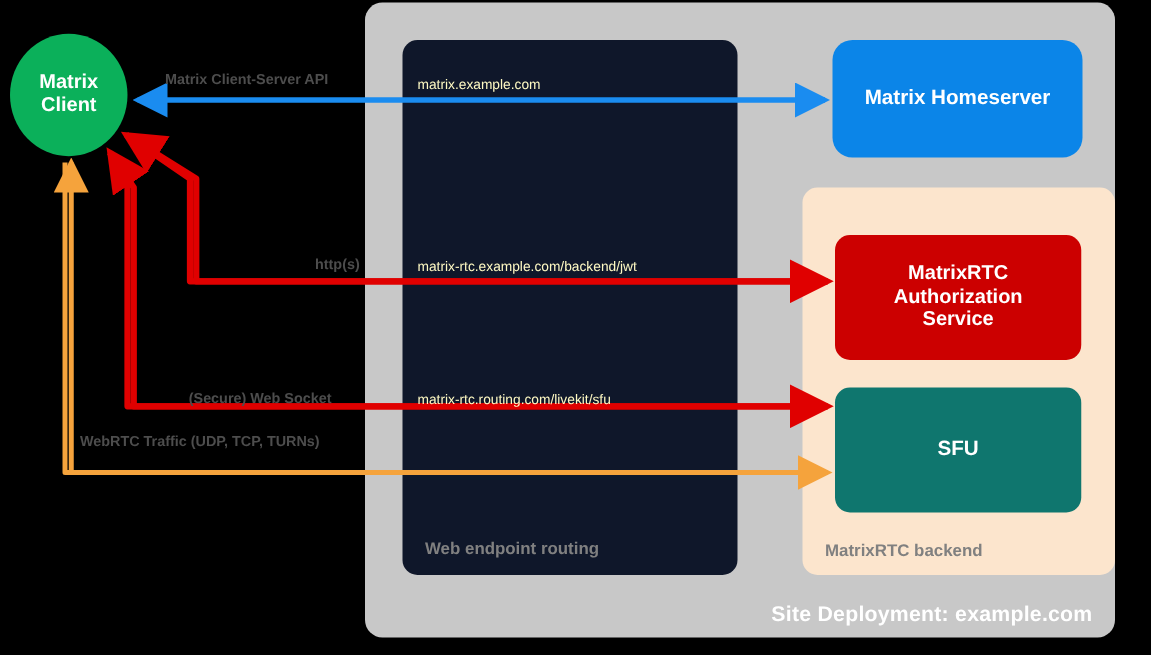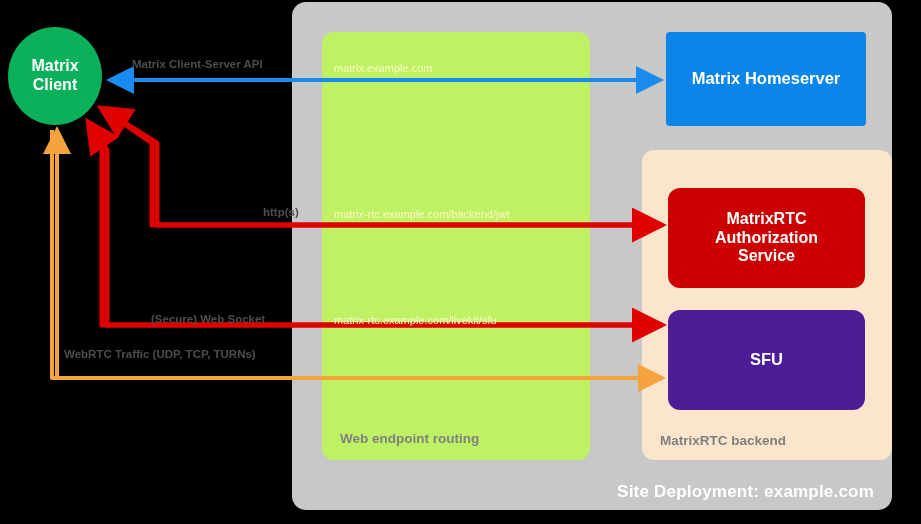--- a/index.html
+++ b/index.html
@@ -5,37 +5,37 @@
   html,body{margin:0;padding:0;background:#000;}
   body{font-family:"Liberation Sans",sans-serif;}
   #stage{position:relative;width:921px;height:524px;background:#000;overflow:hidden;}
 
   .site-box{position:absolute;left:292px;top:2px;width:600px;height:508px;
     background:#c8c8c8;border-radius:14px;}
   .site-title{position:absolute;right:18px;bottom:8px;color:#ffffff;
     font-size:17px;font-weight:bold;letter-spacing:.2px;}
 
   .web-box{position:absolute;left:322px;top:32px;width:268px;height:428px;
-    background:#bef264;border-radius:12px;}
+    background:#0f172a;border-radius:12px;}
   .web-label{position:absolute;left:18px;bottom:14px;color:#808080;
     font-size:13.5px;font-weight:bold;}
 
   .rtc-box{position:absolute;left:642px;top:150px;width:250px;height:310px;
     background:#fce5cd;border-radius:12px;}
   .rtc-label{position:absolute;left:18px;bottom:12px;color:#808080;
     font-size:13.5px;font-weight:bold;}
 
   .node{position:absolute;display:flex;align-items:center;justify-content:center;
     text-align:center;color:#fff;font-weight:bold;line-height:1.18;}
 
   .hs{left:666px;top:32px;width:200px;height:94px;background:#0b85e8;
-    border-radius:4px;font-size:16.5px;}
+    border-radius:16px;font-size:16.5px;}
   .auth{left:668px;top:178px;width:197px;height:100px;background:#cc0000;
     border-radius:12px;font-size:16px;margin-top:10px;}
-  .sfu{left:668px;top:310px;width:197px;height:100px;background:#4c1d95;
+  .sfu{left:668px;top:310px;width:197px;height:100px;background:#0f766e;
     border-radius:12px;font-size:16.5px;}
 
   .client{left:8px;top:27px;width:94px;height:98px;background:#0bb05a;
     border-radius:50%;font-size:16px;justify-content:center;}
 
   .edge-label{position:absolute;color:#4d4d4d;font-size:11.5px;
     font-weight:bold;white-space:nowrap;}
   .url-label{position:absolute;color:#fef9c3;font-size:11px;
     font-family:Liberation Sans, sans-serif;white-space:nowrap;}
 
@@ -111,25 +111,25 @@
       <span>Service</span>
     </div>
   </div>
 
   <div class="node sfu">
     <span>SFU</span>
   </div>
 
   <div class="edge-label" style="left:132px;top:58px;">Matrix Client-Server API</div>
 
-  <div class="edge-label" style="left:233px;top:206px;padding-left:30px;">http(s)</div>
+  <div class="edge-label" style="left:222px;top:206px;padding-left:30px;">http(s)</div>
 
   <div class="edge-label" style="left:151px;top:313px;">(Secure) Web Socket</div>
 
   <div class="edge-label" style="left:64px;top:348px;">WebRTC Traffic (UDP, TCP, TURNs)</div>
 
   <div class="url-label" style="left:334px;top:62px;">matrix.example.com</div>
 
   <div class="url-label" style="left:334px;top:208px;">matrix-rtc.example.com/backend/jwt</div>
 
-  <div class="url-label" style="left:334px;top:314px;">matrix-rtc.example.com/livekit/sfu</div>
+  <div class="url-label" style="left:334px;top:314px;">matrix-rtc.routing.com/livekit/sfu</div>
 
 </div>
 
 </body></html>

